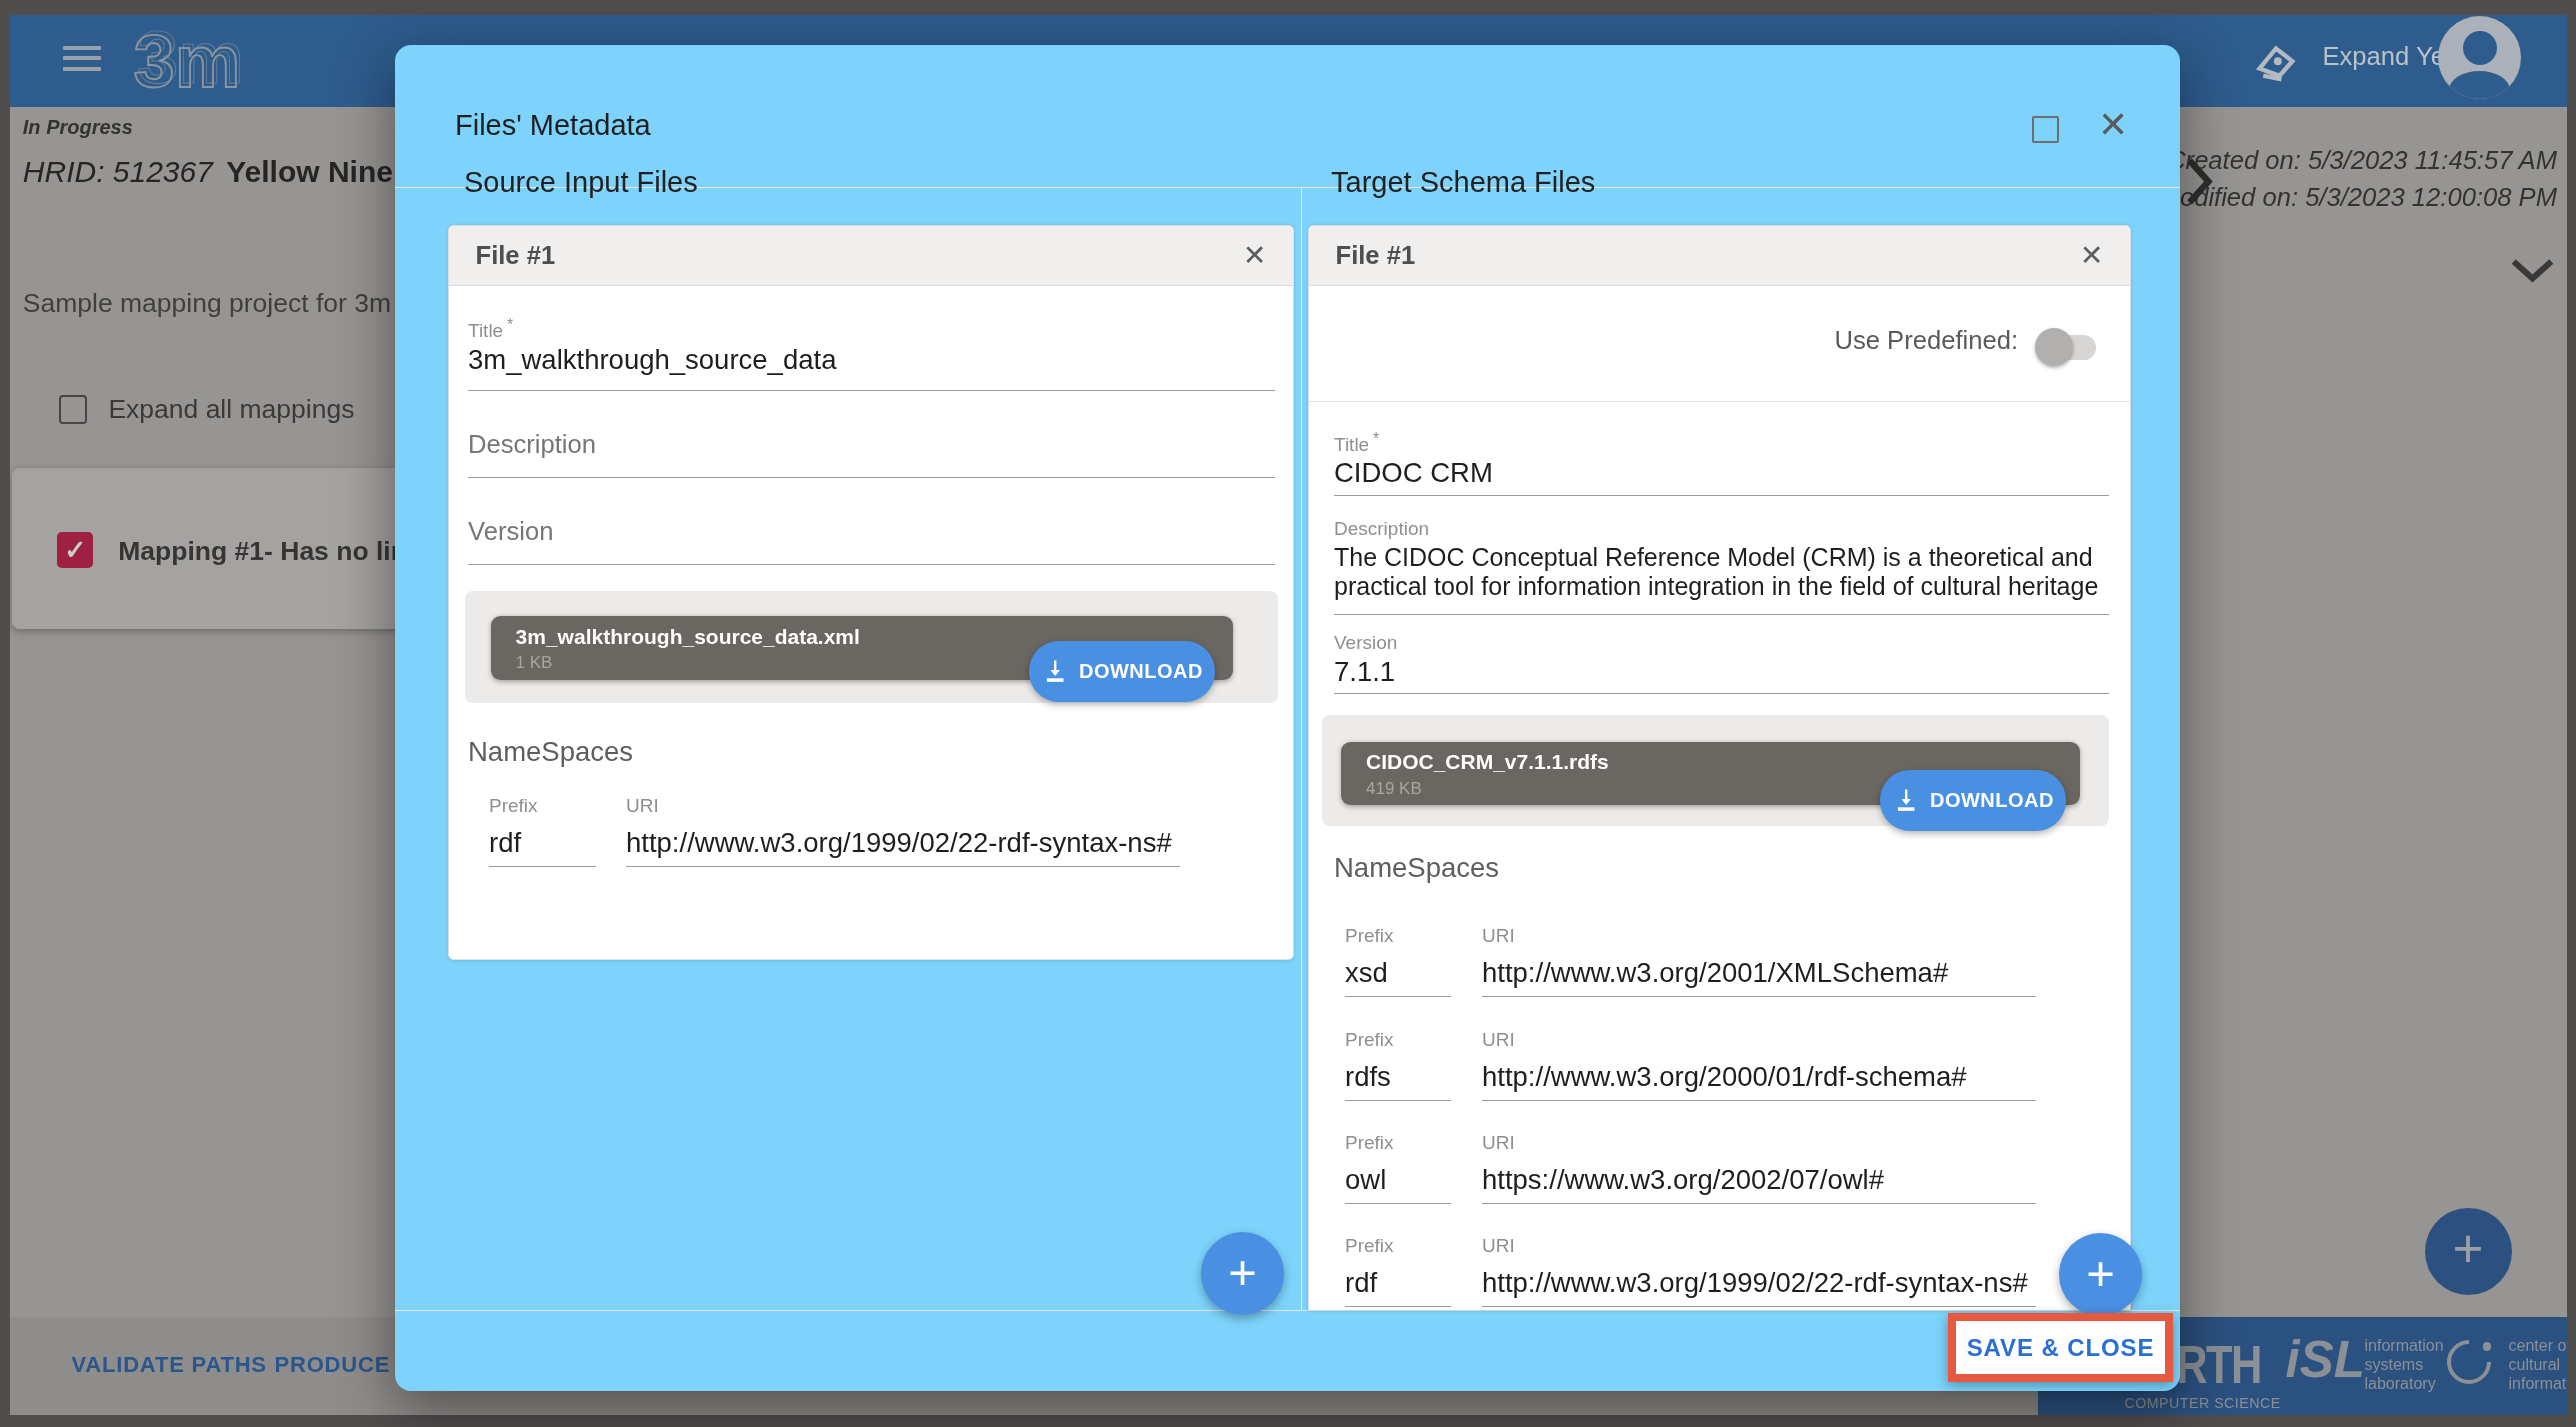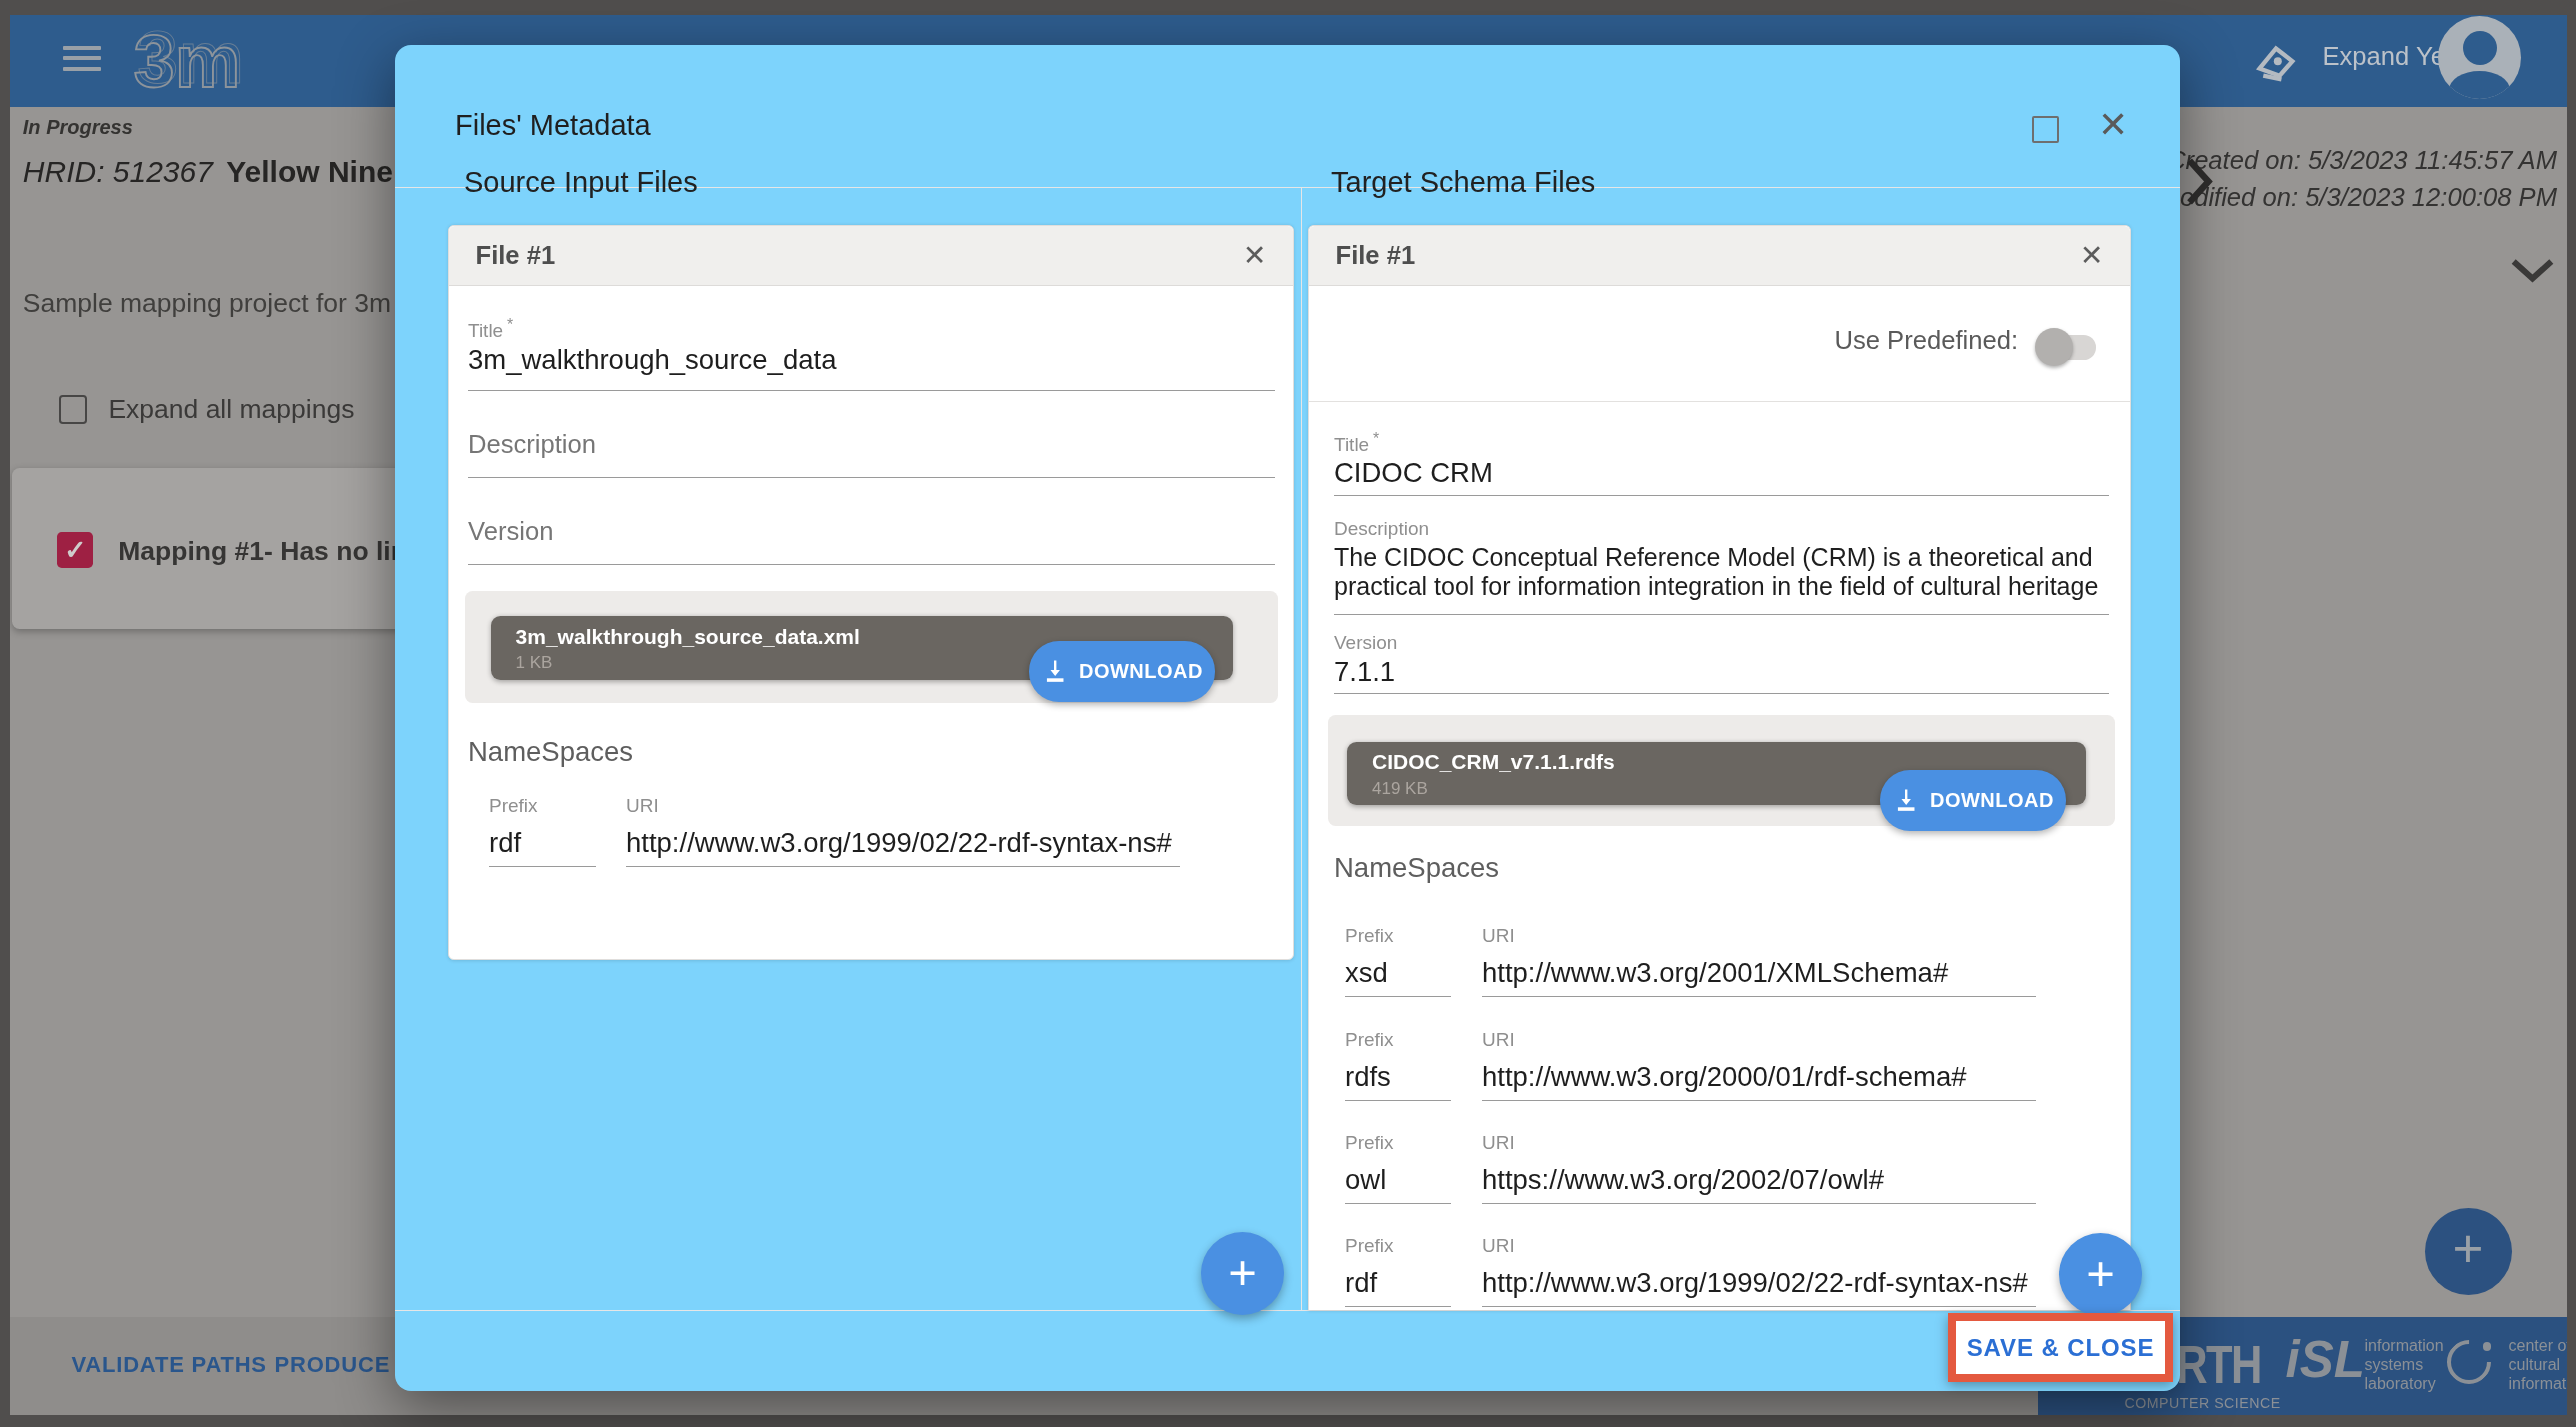--- a/index.html
+++ b/index.html
@@ -248,21 +248,21 @@
     <div class="uline" style="left:25px;top:269px;width:775px;"></div>
 
     <div class="f-label abs" style="left:25px;top:292px;">Description</div>
     <div class="f-value abs" style="left:25px;top:317px;font-size:25px;white-space:normal;width:775px;line-height:29px;">The CIDOC Conceptual Reference Model (CRM) is a theoretical and practical tool for information integration in the field of cultural heritage</div>
     <div class="uline" style="left:25px;top:388px;width:775px;"></div>
 
     <div class="f-label abs" style="left:25px;top:406px;">Version</div>
     <div class="f-value abs" style="left:25px;top:430px;">7.1.1</div>
     <div class="uline" style="left:25px;top:467px;width:775px;"></div>
 
-    <div class="chip-outer" style="left:19px;top:489px;width:787px;height:111px;">
+    <div class="chip-outer" style="left:13px;top:489px;width:787px;height:111px;">
       <div class="chip-inner" style="left:19px;top:26.5px;width:739px;height:63px;">
         <div class="chip-name">CIDOC_CRM_v7.1.1.rdfs</div>
         <div class="chip-size">419 KB</div>
       </div>
     </div>
     <div class="dl-btn" style="left:571px;top:544px;">
       <svg width="28.4" height="28.4" viewBox="0 0 24 24" fill="#ffffff">
           <path d="M11 3h2v8h3l-4 5-4-5h3z"></path>
           <path d="M5 18h14v3H5z"></path>
         </svg>

